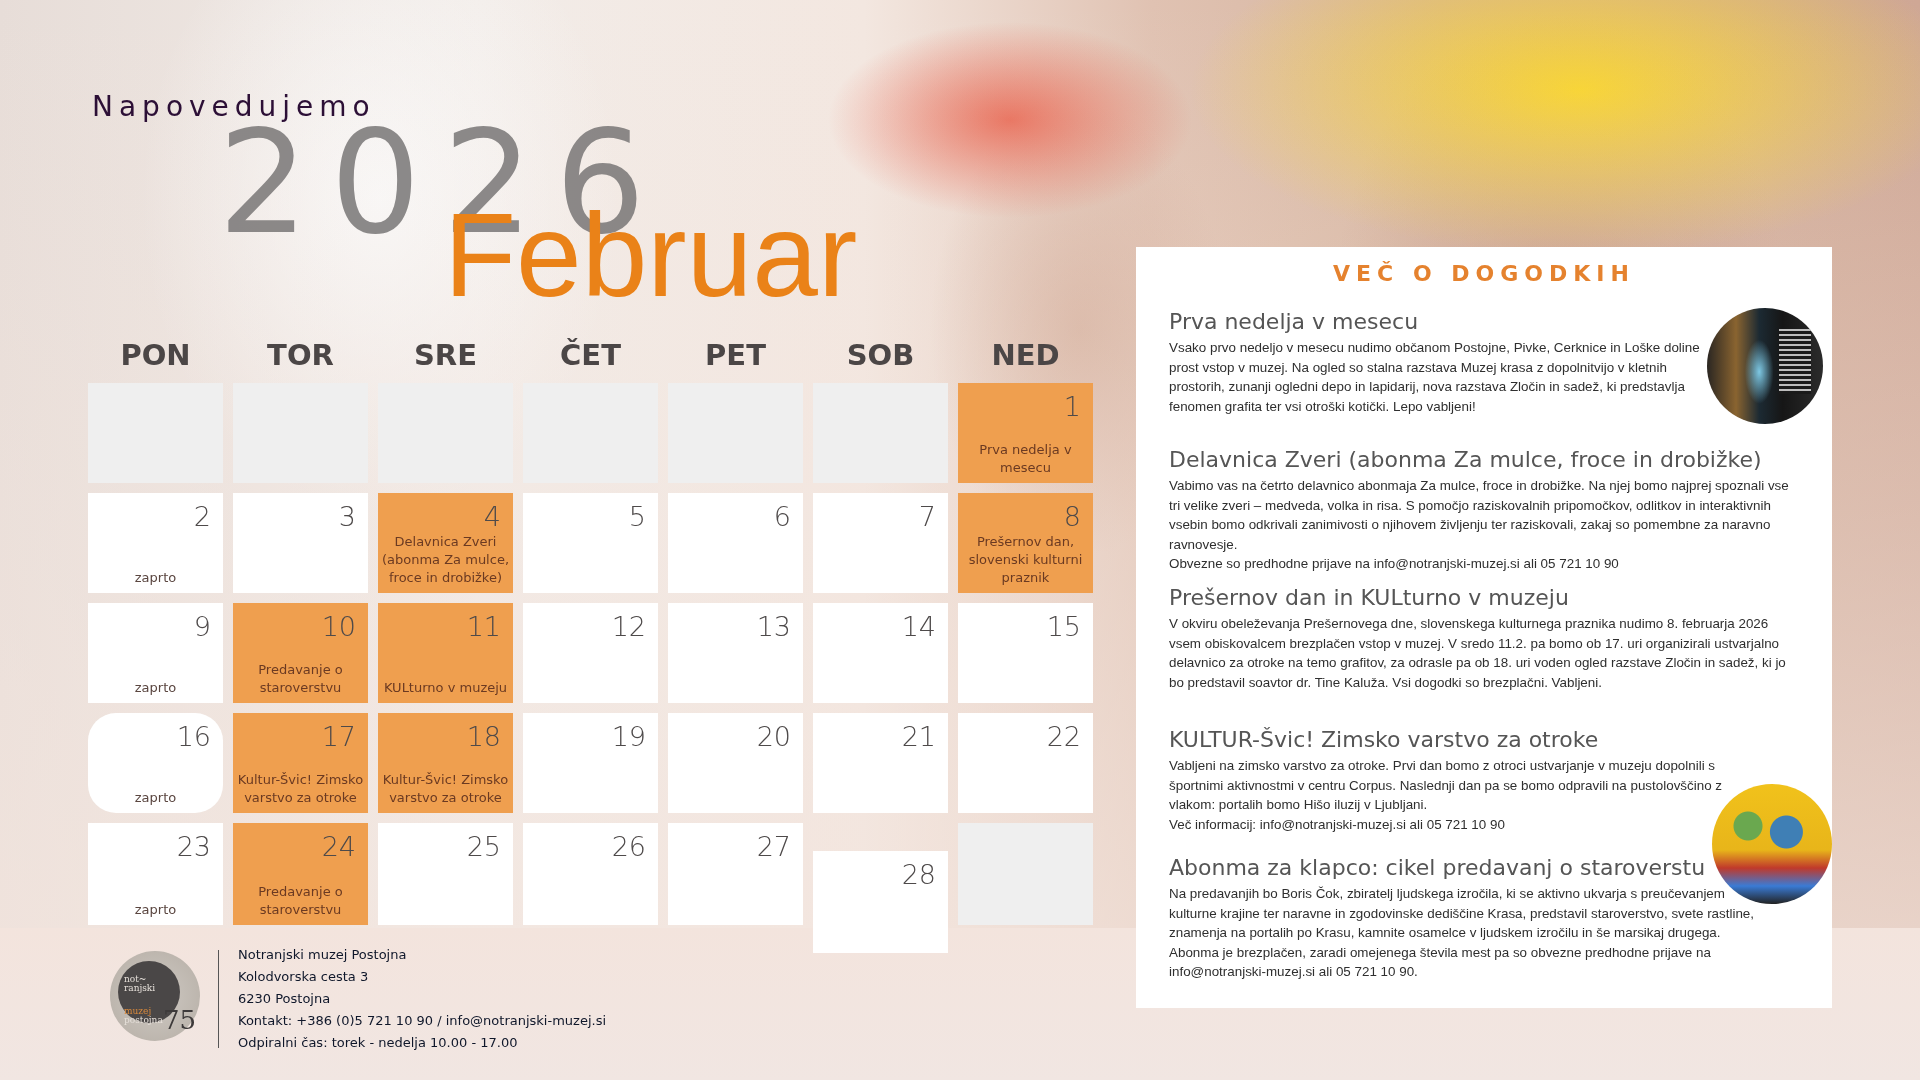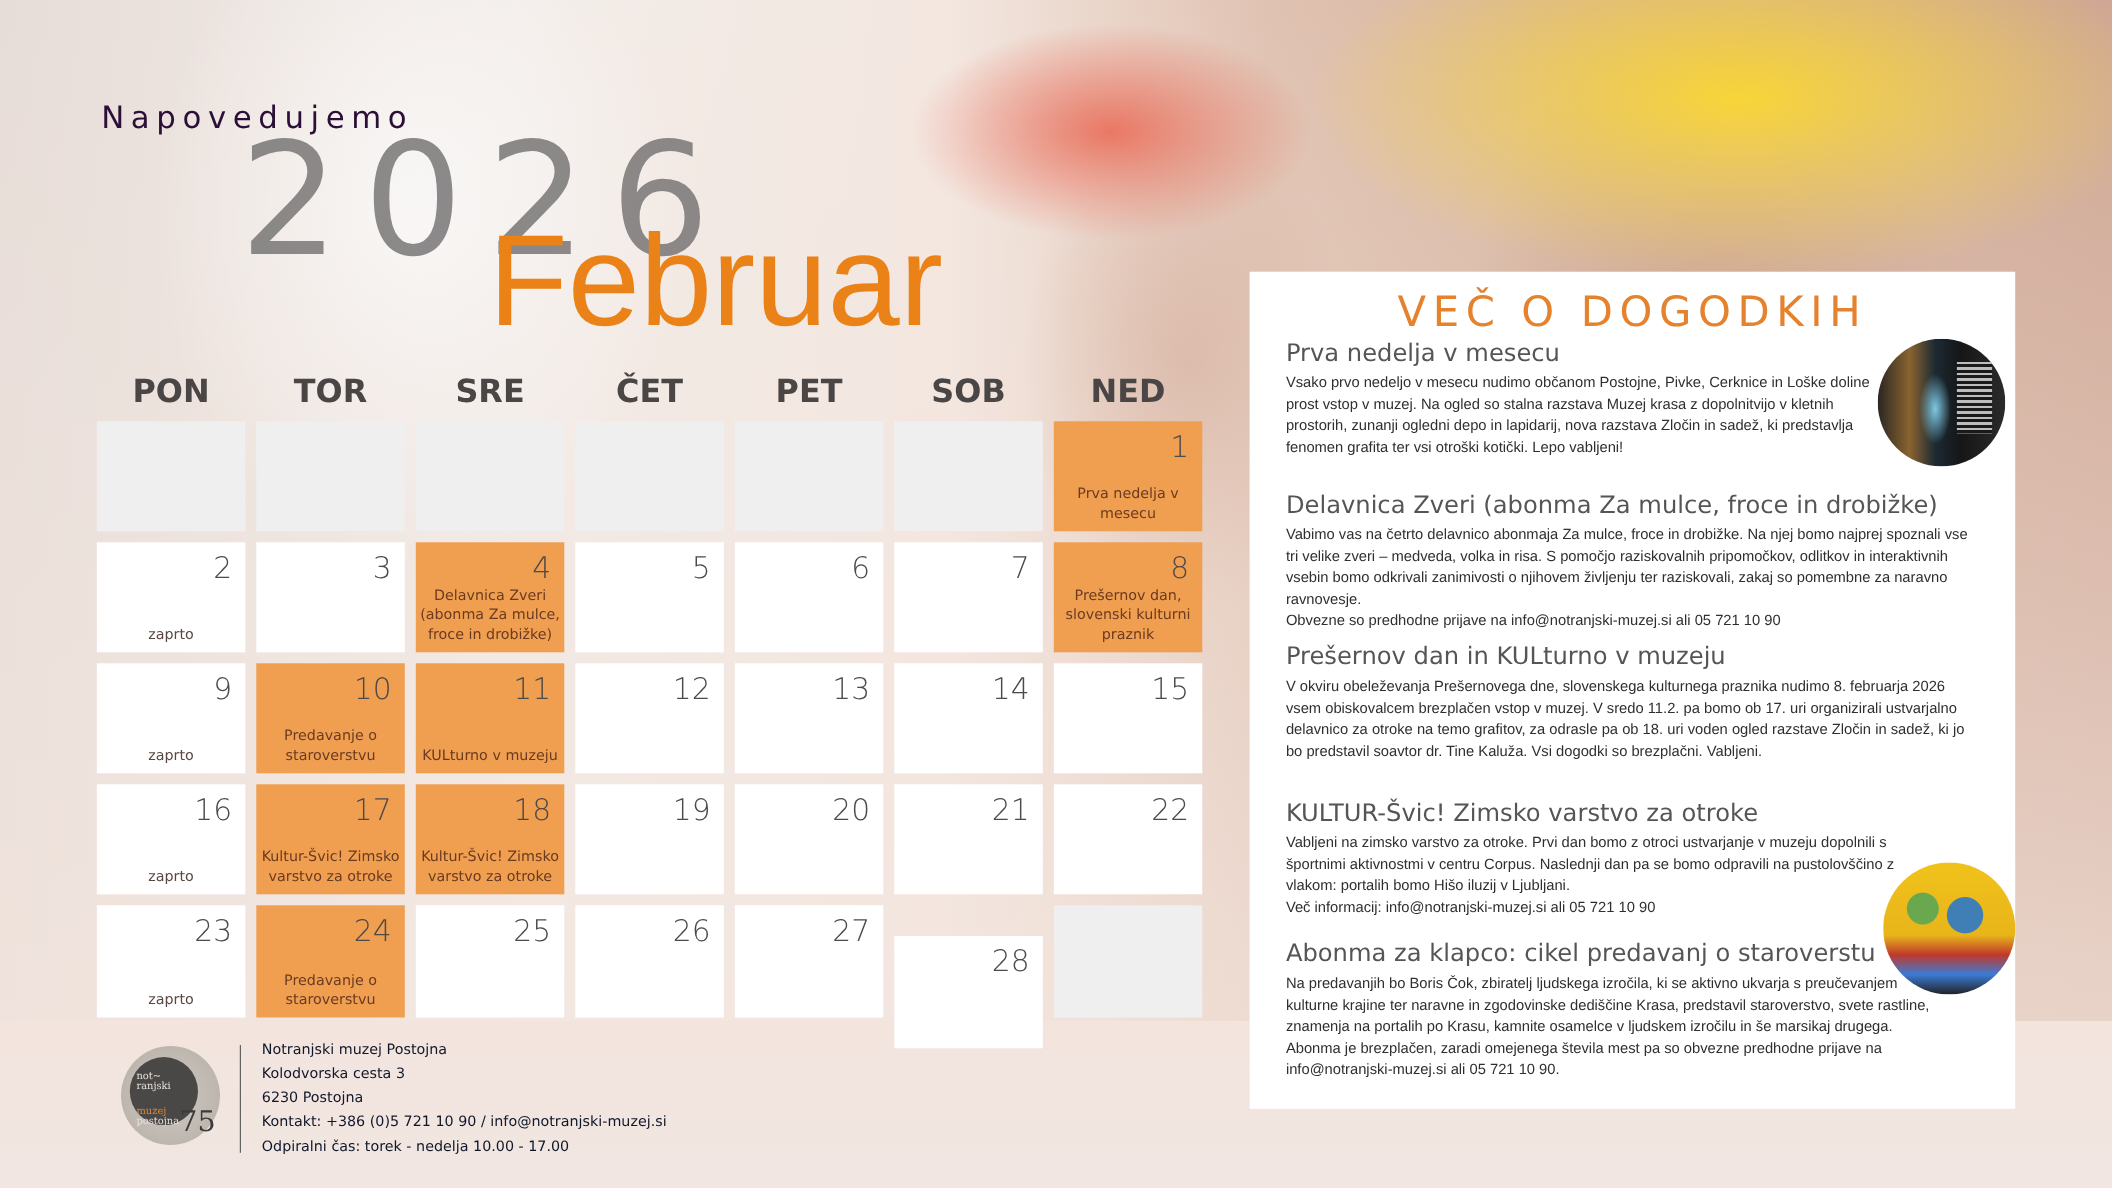--- a/index.html
+++ b/index.html
@@ -69,21 +69,21 @@
     font-family: "DejaVu Sans", sans-serif;
   }
   .cell.event .note { color: #6b3a22; }
 
   .panel {
     position: absolute; left: 1136px; top: 247px; width: 696px; height: 761px;
     background: #ffffff;
   }
   .panel-title {
     position: absolute; left: 0; width: 100%; top: 14px; text-align: center;
-    font-size: 38px; font-weight: normal; letter-spacing: 6px; color: #e5822e;
+    font-size: 22px; font-weight: bold; letter-spacing: 6px; color: #e5822e;
     font-family: "DejaVu Sans", sans-serif;
   }
   .ev {
     position: absolute; left: 33px; width: 620px;
   }
   .ev h3 {
     font-size: 22px; font-weight: normal; color: #555;
     font-family: "DejaVu Sans", sans-serif; margin-bottom: 4px;
     white-space: nowrap;
   }
@@ -210,21 +210,21 @@
     </div>
     <div class="cell" style="left: 668px; top: 603px;">
       <div class="num">13</div>
     </div>
     <div class="cell" style="left: 813px; top: 603px;">
       <div class="num">14</div>
     </div>
     <div class="cell" style="left: 958px; top: 603px;">
       <div class="num">15</div>
     </div>
-    <div class="cell" style="left: 88px; top: 713px;">
+    <div class="cell" style="left: 88px; top: 713px; border-radius: 28px;">
       <div class="num">16</div>
       <div class="note">zaprto</div>
     </div>
     <div class="cell event" style="left: 233px; top: 713px;">
       <div class="num">17</div>
       <div class="note">Kultur-Švic! Zimsko varstvo za otroke</div>
     </div>
     <div class="cell event" style="left: 378px; top: 713px;">
       <div class="num">18</div>
       <div class="note">Kultur-Švic! Zimsko varstvo za otroke</div>

